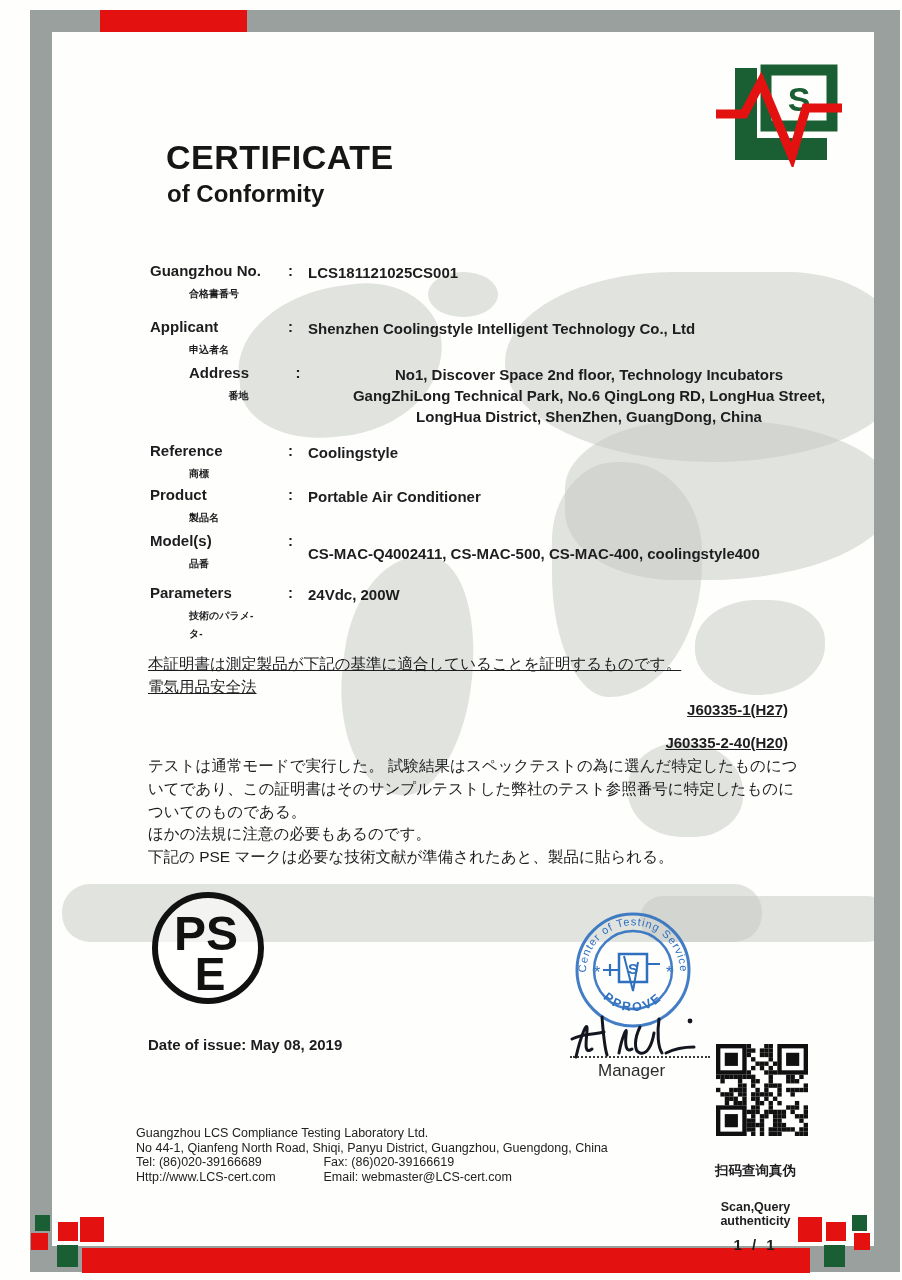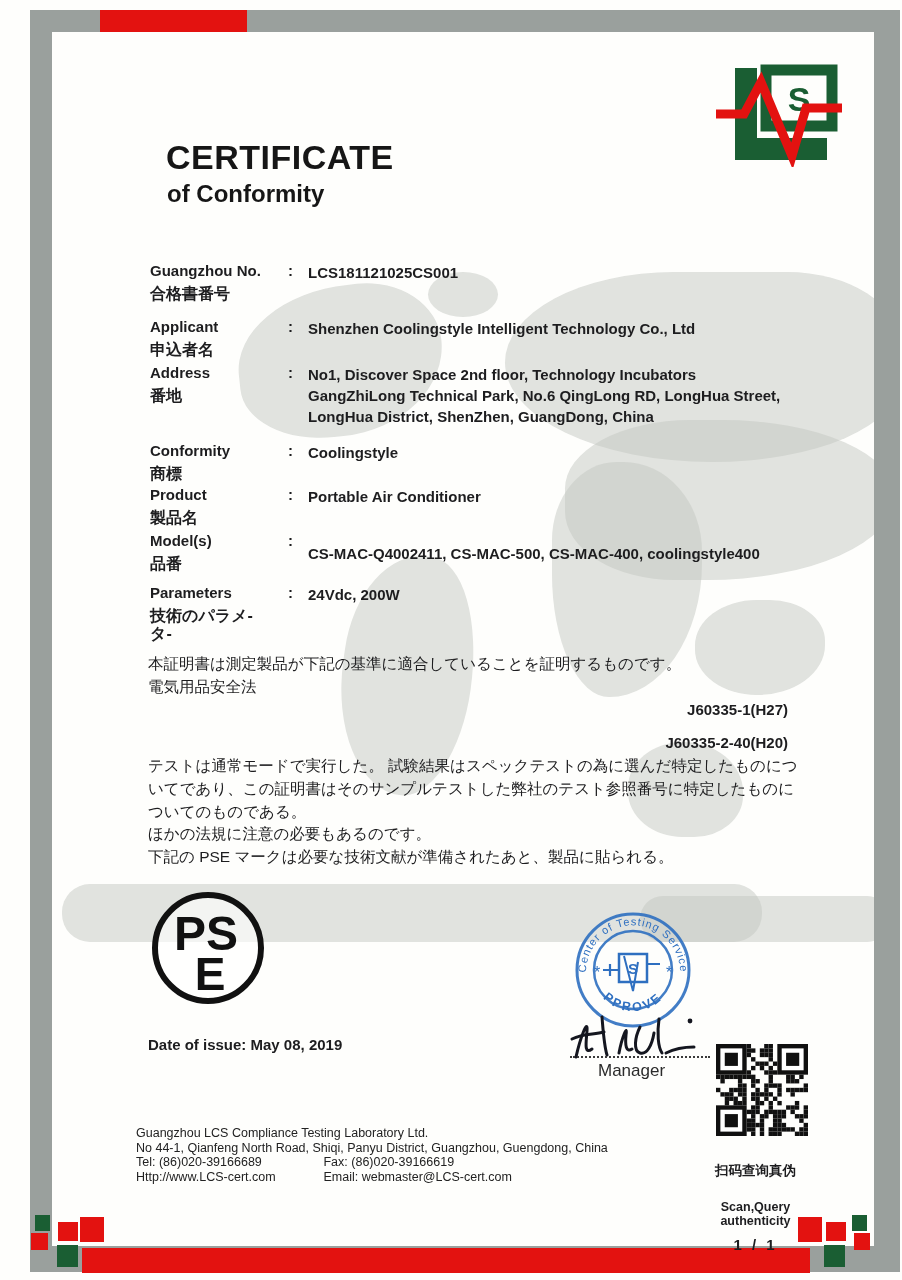--- a/index.html
+++ b/index.html
@@ -32,25 +32,25 @@
   .f-bottom{left:30px;top:1246px;width:870px;height:26px;}
   .deco{position:absolute;z-index:2;}
   .dr{background:var(--red);} .dg{background:var(--green);}
   
   .content{position:absolute;inset:0;z-index:3;}
   .abs{position:absolute;}
   .title1{left:166px;top:138px;font-size:34px;font-weight:bold;letter-spacing:.5px;color:#161616;}
   .title2{left:167px;top:180px;font-size:24px;font-weight:bold;color:#161616;}
   .row{left:150px;width:720px;display:flex;align-items:flex-start;}
   .lbl{width:138px;flex:none;font-size:15px;font-weight:bold;line-height:18px;}
-  .lbl .jp{display:block;font-size:16px;font-weight:bold;margin-top:5px;white-space:pre-line;}
+  .lbl .jp{display:block;font-size:10px;font-weight:bold;margin-top:5px;white-space:pre-line;margin-left:39px;}
   .col{width:20px;flex:none;font-size:15px;font-weight:bold;}
   .val{flex:1;font-size:15px;font-weight:bold;line-height:21px;white-space:pre-line;}
   .val.drop{margin-top:11px;}
-  .jpblock{left:148px;width:640px;font-size:15.5px;line-height:23px;}
+  .jpblock{left:148px;width:640px;font-size:15.5px;line-height:23px;text-decoration:underline;}
   .jpblock .std{font-weight:bold;font-size:15px;text-align:right;}
   .jpblock .std2{margin-top:10px;margin-left:20px;}
   .note{left:148px;width:650px;font-size:15.5px;line-height:22.8px;}
   .dateline{left:148px;top:1036px;font-size:15px;font-weight:bold;}
   .manager{left:598px;top:1061px;font-size:17px;color:#2b2b2b;}
   .dotline{left:570px;top:1056px;width:140px;border-top:2px dotted #3a3a3a;height:0;}
   .qrwrap{left:688px;top:1146px;width:135px;text-align:center;}
   .qr-cn{font-size:13.5px;font-weight:bold;margin-top:16px;}
   .qr-en{font-size:12.5px;font-weight:bold;margin-top:20px;}
   .qr-page{font-size:15px;font-weight:bold;letter-spacing:3px;margin-top:8px;}
@@ -113,29 +113,29 @@
     <div class="abs row" style="top:262px;">
       <div class="lbl"><span>Guangzhou No.</span><span class="jp">合格書番号</span></div>
       <div class="col">:</div>
       <div class="val">LCS181121025CS001</div>
     </div>
     <div class="abs row" style="top:318px;">
       <div class="lbl"><span>Applicant</span><span class="jp">申込者名</span></div>
       <div class="col">:</div>
       <div class="val">Shenzhen Coolingstyle Intelligent Technology Co., Ltd</div>
     </div>
-    <div class="abs row" style="top:364px;">
+    <div class="abs row" style="top:364px;text-align:center;">
       <div class="lbl"><span>Address</span><span class="jp">番地</span></div>
       <div class="col">:</div>
       <div class="val">No1, Discover Space 2nd floor, Technology Incubators
 GangZhiLong Technical Park, No.6 QingLong RD, LongHua Street,
 LongHua District, ShenZhen, GuangDong, China</div>
     </div>
     <div class="abs row" style="top:442px;">
-      <div class="lbl"><span>Conformity</span><span class="jp">商標</span></div>
+      <div class="lbl"><span>Reference</span><span class="jp">商標</span></div>
       <div class="col">:</div>
       <div class="val">Coolingstyle</div>
     </div>
     <div class="abs row" style="top:486px;">
       <div class="lbl"><span>Product</span><span class="jp">製品名</span></div>
       <div class="col">:</div>
       <div class="val">Portable Air Conditioner</div>
     </div>
     <div class="abs row" style="top:532px;">
       <div class="lbl"><span>Model(s)</span><span class="jp">品番</span></div>

